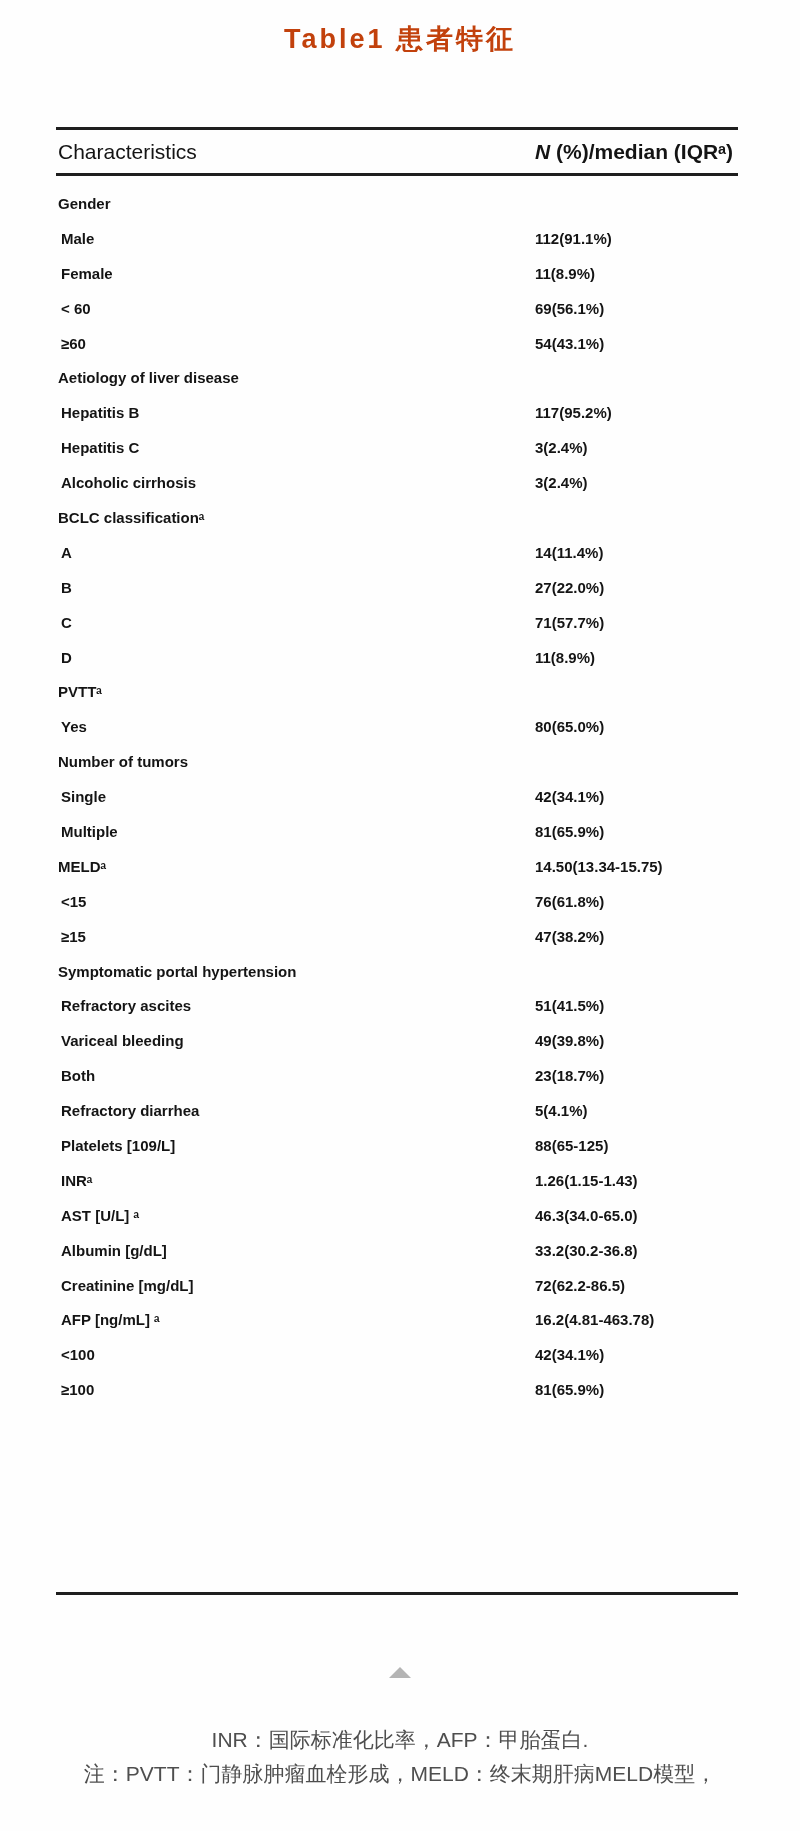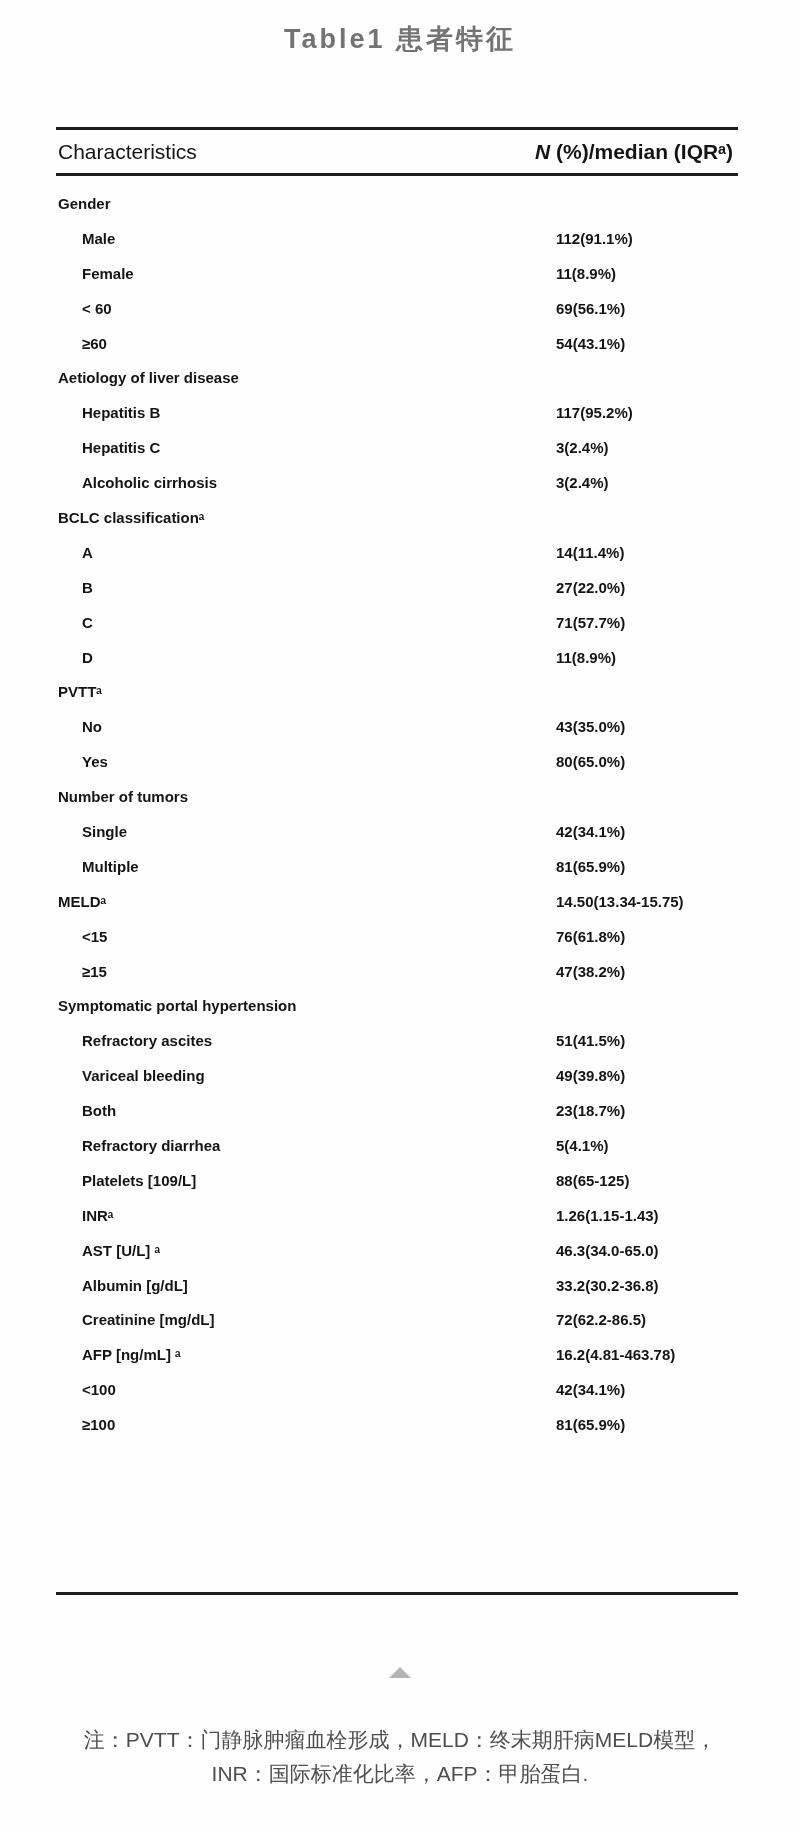--- a/index.html
+++ b/index.html
@@ -19,21 +19,21 @@
   .page-title {
     position: absolute;
     top: 24px;
     left: 0;
     width: 100%;
     text-align: center;
     font-size: 27px;
     line-height: 30px;
     font-weight: 600;
     letter-spacing: 3px;
-    color: #737373;
+    color: #c2410c;
   }
   
   .char-table {
     position: absolute;
     left: 56px;
     top: 127px;
     width: 682px;
     color: #141414;
   }
   .rule {
@@ -78,24 +78,24 @@
   .t-row {
     position: relative;
     height: 34.9px;
     display: flex;
     align-items: center;
     padding-left: 2px;
     font-size: 15px;
     font-weight: 600;
     white-space: nowrap;
   }
-  .t-row.indent .row-label { margin-left: 24px; }
+  .t-row.indent .row-label { margin-left: 3px; }
   .row-value {
     position: absolute;
-    left: 500px;
+    left: 479px;
     white-space: nowrap;
   }
   
   .collapse-triangle {
     position: absolute;
     top: 1667px;
     left: 389px;
     width: 0;
     height: 0;
     border-left: 11px solid transparent;
@@ -201,24 +201,20 @@
   <div class="t-row indent">
     <span class="row-label">D</span>
     <span class="row-value">11(8.9%)</span>
   </div>
 
   <div class="t-row">
     <span class="row-label">PVTTᵃ</span>
     <span class="row-value"></span>
   </div>
 
-  <div class="t-row indent">
-    <span class="row-label">No</span>
-    <span class="row-value">43(35.0%)</span>
-  </div>
 
   <div class="t-row indent">
     <span class="row-label">Yes</span>
     <span class="row-value">80(65.0%)</span>
   </div>
 
   <div class="t-row">
     <span class="row-label">Number of tumors</span>
     <span class="row-value"></span>
   </div>
@@ -316,17 +312,17 @@
     <span class="row-value">81(65.9%)</span>
   </div>
 </div>
 
     <div class="rule rule-bottom"></div>
   </div>
 
   <div class="collapse-triangle"></div>
 
   <div class="note">
+    <div>INR：国际标准化比率，AFP：甲胎蛋白.</div>
     <div>注：PVTT：门静脉肿瘤血栓形成，MELD：终末期肝病MELD模型，</div>
-    <div>INR：国际标准化比率，AFP：甲胎蛋白.</div>
   </div>
 
 </div>
 
 </body></html>

